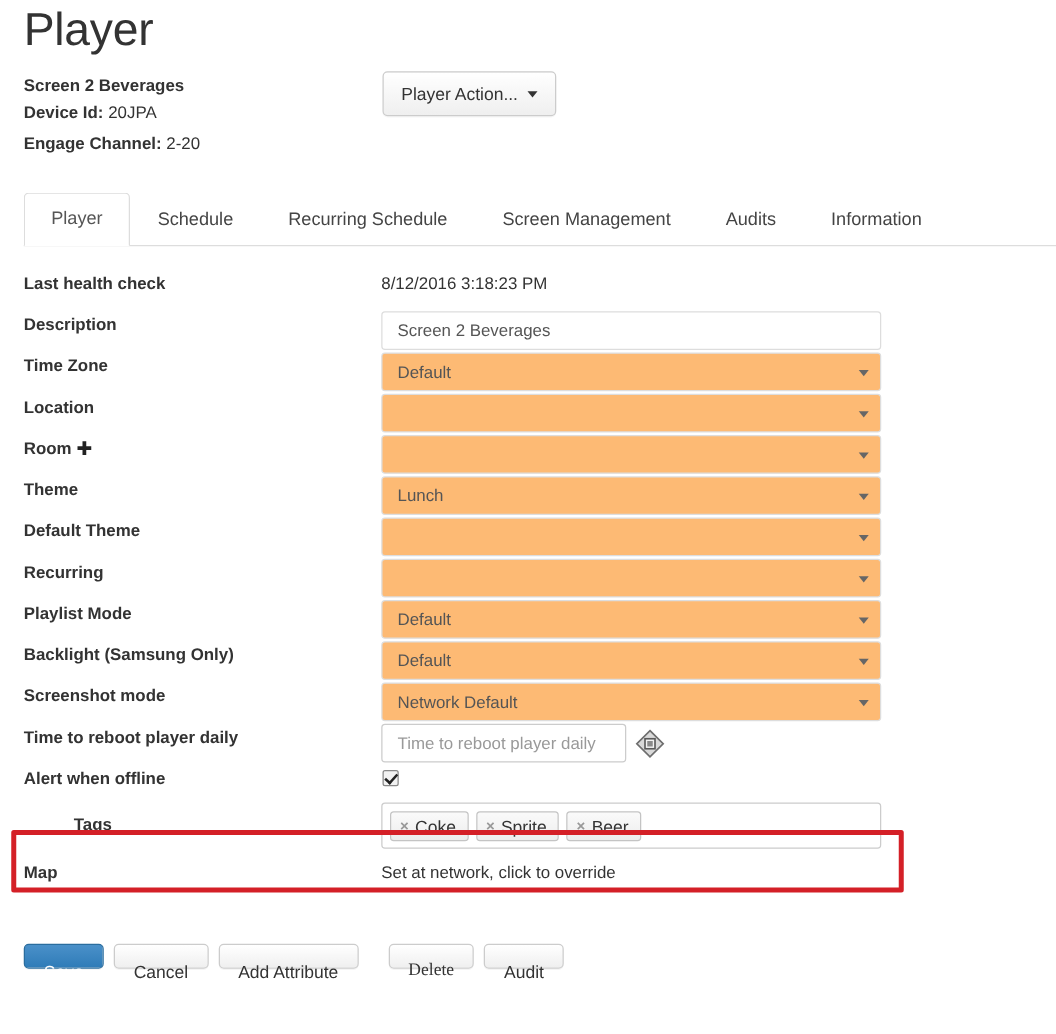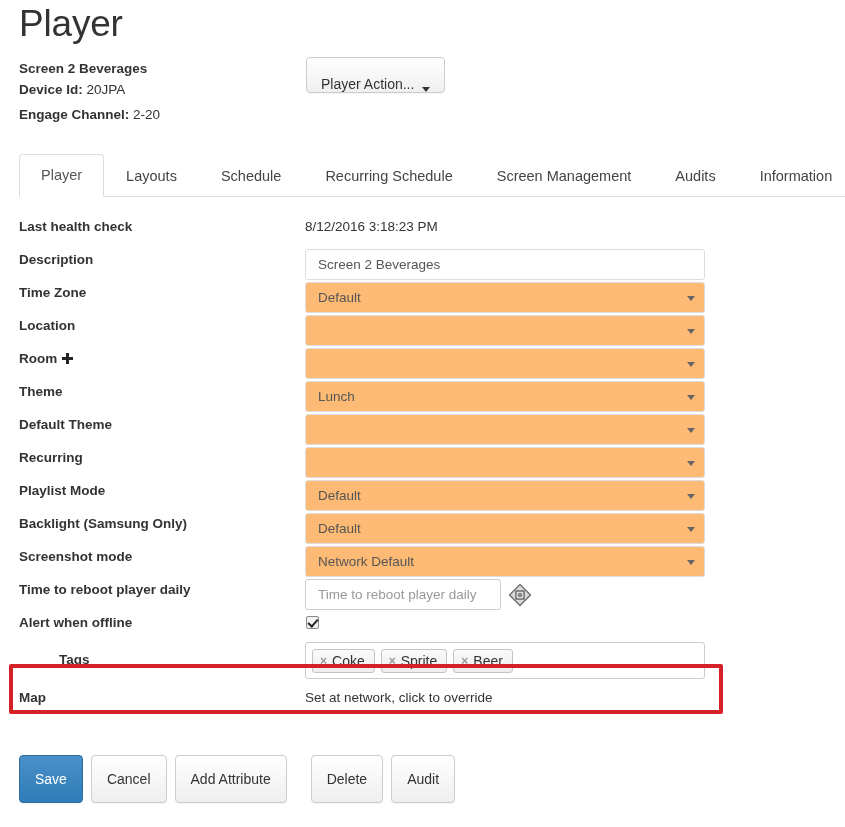--- a/index.html
+++ b/index.html
@@ -46,21 +46,21 @@
   .meta-spacer { height: 4px; }
 
   
   .player-action-btn {
     position: absolute;
     left: 306px;
     top: 57px;
     height: 36px;
     padding: 0 14px;
     display: inline-flex;
-    align-items: flex-end;
+    align-items: center;
     gap: 8px;
     background: linear-gradient(to bottom, #ffffff 0%, #efefef 100%);
     border: 1px solid #cccccc;
     border-radius: 4px;
     font-size: 14px;
     color: #333333;
     cursor: pointer;
     font-family: "Liberation Sans", sans-serif;
     box-shadow: 0 1px 0 rgba(0,0,0,0.04);
   }
@@ -296,39 +296,39 @@
 
   
   .footer {
     position: absolute;
     left: 19px;
     top: 755px;
     display: flex;
     align-items: center;
   }
   .btn {
-    height: 48px;
+    height: 20px;
     padding: 4px 15px;
     border-radius: 4px;
     font-size: 14px;
     font-family: "Liberation Sans", sans-serif;
     cursor: pointer;
     border: 1px solid #cccccc;
     background: linear-gradient(to bottom, #ffffff 0%, #efefef 100%);
     color: #333333;
     margin-right: 8px;
     line-height: 34px;
     box-shadow: 0 1px 0 rgba(0,0,0,0.04);
   }
   .btn.primary {
     background: linear-gradient(to bottom, #4a90c9 0%, #2f7cb8 100%);
     border-color: #2a6d9e;
     color: #ffffff;
   }
-  .btn.gap-left { margin-left: 16px; }
+  .btn.gap-left { margin-left: 16px; font-family: Liberation Serif, serif; }
 </style>
 </head>
 <body>
 
 <div class="page-header">
   <h1 class="page-title">Player</h1>
   <div class="meta-block">
     <div class="meta-line">
       <span class="k">Screen 2 Beverages</span>
     </div>
@@ -344,21 +344,20 @@
   </div>
 </div>
 
 <button class="player-action-btn">
   <span>Player Action...</span>
   <span class="caret-down"></span>
 </button>
 
 <div class="tabs">
   <div class="tab active">Player</div>
-  <div class="tab">Layouts</div>
   <div class="tab">Schedule</div>
   <div class="tab">Recurring Schedule</div>
   <div class="tab">Screen Management</div>
   <div class="tab">Audits</div>
   <div class="tab">Information</div>
 </div>
 
 <div class="form">
 
   <div class="row">

